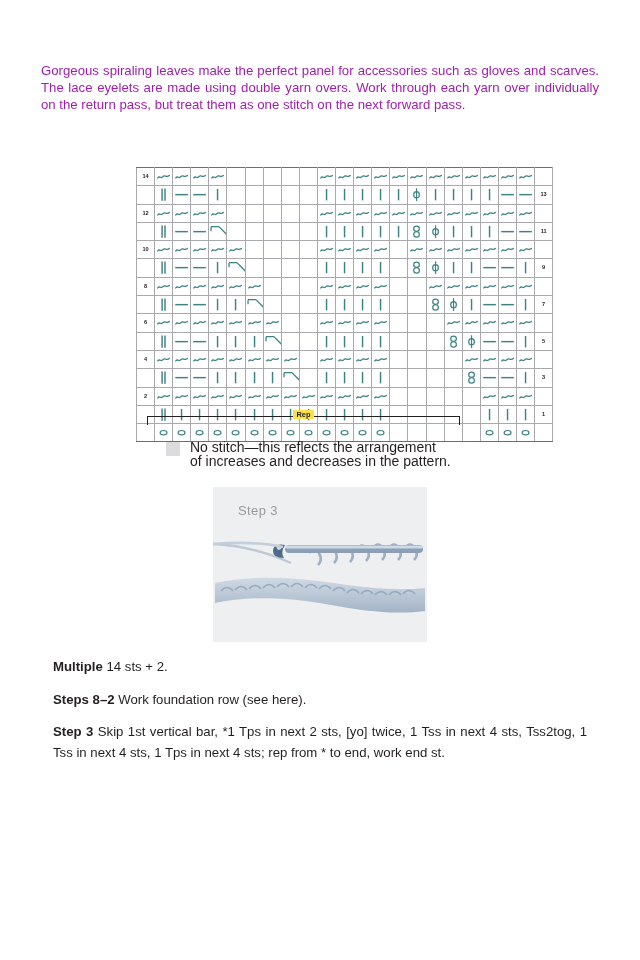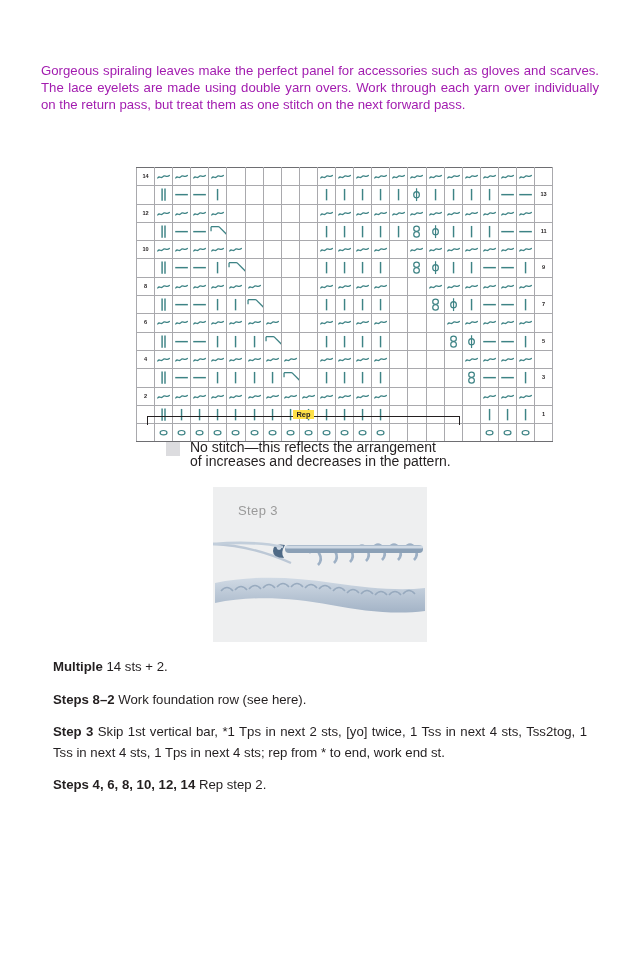--- a/index.html
+++ b/index.html
@@ -2011,16 +2011,15 @@
 
       <path d="M0,57 C26,55 52,56 70,60" stroke="#c2cedb" stroke-width="2.6" fill="none"></path>
     </svg>
     <div class="steplbl">Step 3</div>
   </div>
 
   <div class="instr">
     <p><b>Multiple</b><span> 14 sts + 2.</span></p>
     <p><b>Steps 8–2</b><span> Work foundation row (see here).</span></p>
     <p><b>Step 3</b><span> Skip 1st vertical bar, *1 Tps in next 2 sts, [yo] twice, 1 Tss in next 4 sts, Tss2tog, 1 Tss in next 4 sts, 1 Tps in next 4 sts; rep from * to end, work end st.</span></p>
-    <p><b>Steps 4, 6, 8, 10, 12, 14</b><span> Rep step 2.</span></p>
   </div>
 
 </div>
 
 </body></html>

